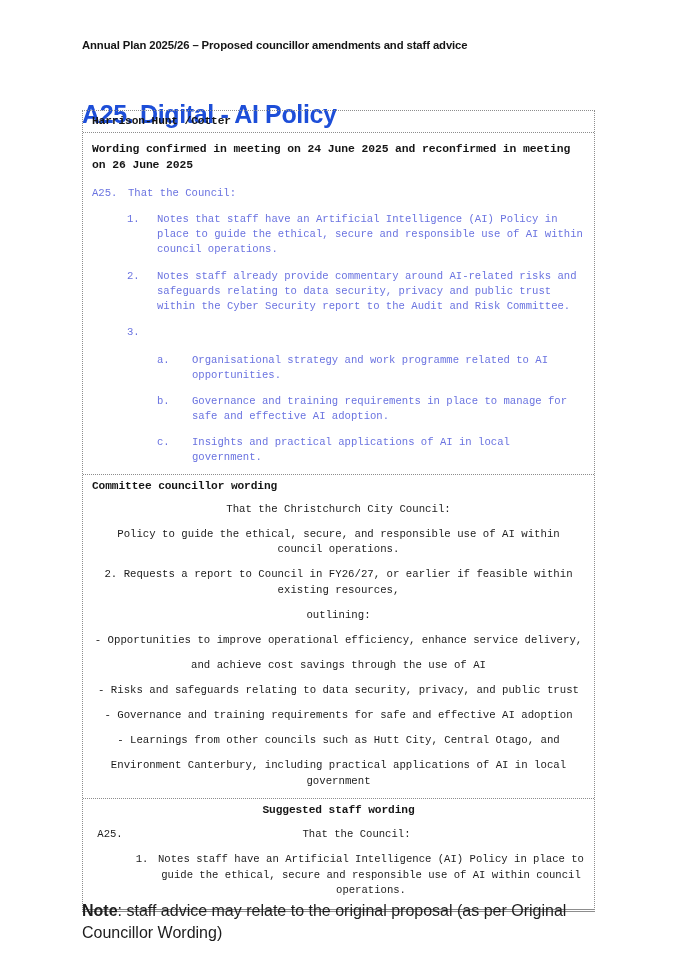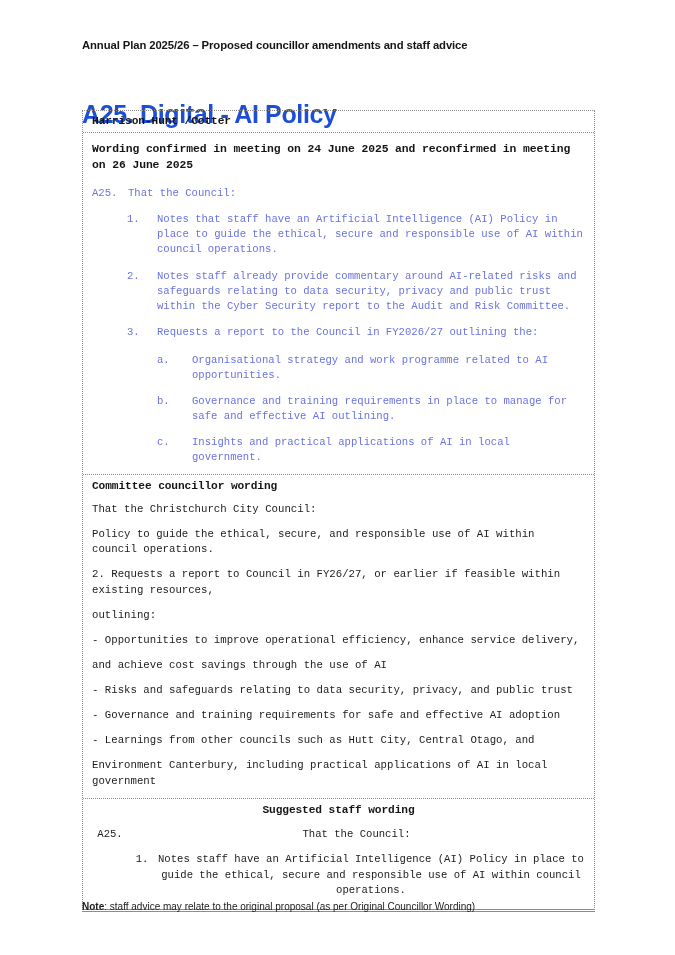--- a/index.html
+++ b/index.html
@@ -126,20 +126,21 @@
 
   
   .body-block {
     margin-top: 10px;
     font-size: 10.7px;
     line-height: 1.45;
     color: #1c1c1c;
   }
   .body-line {
     margin: 0 0 9.5px 0;
+    text-align: center;
   }
   .body-line:last-child { margin-bottom: 2px; }
 
   .staff-block {
     margin-top: 11px;
     font-size: 10.6px;
     line-height: 1.45;
     color: #1c1c1c;
   }
   .staff-line {
@@ -152,21 +153,21 @@
   .staff-lvl0 .staff-tag { width: 36px; }
   .staff-lvl1 { padding-left: 35px; }
   .staff-lvl1 .staff-tag { width: 30px; }
 
   
   .footer-note {
     position: absolute;
     left: 82px;
     top: 900px;
     width: 520px;
-    font-size: 10px;
+    font-size: 16px;
     color: #1c1c1c;
     line-height: 1.4;
   }
   .footer-note b { font-weight: bold; }
 </style>
 </head>
 <body>
 
 <div class="page">
 
@@ -194,29 +195,28 @@
             <div class="res-line lvl1">
               <div class="res-tag">1.</div>
               <div class="res-text">Notes that staff have an Artificial Intelligence (AI) Policy in place to guide the ethical, secure and responsible use of AI within council operations.</div>
             </div>
             <div class="res-line lvl1">
               <div class="res-tag">2.</div>
               <div class="res-text">Notes staff already provide commentary around AI-related risks and safeguards relating to data security, privacy and public trust within the Cyber Security report to the Audit and Risk Committee.</div>
             </div>
             <div class="res-line lvl1">
               <div class="res-tag">3.</div>
-              <div class="res-text">Requests a report to the Council in FY2026/27 outlining the:</div>
             </div>
             <div class="res-line lvl2 sub-group">
               <div class="res-tag">a.</div>
               <div class="res-text">Organisational strategy and work programme related to AI opportunities.</div>
             </div>
             <div class="res-line lvl2">
               <div class="res-tag">b.</div>
-              <div class="res-text">Governance and training requirements in place to manage for safe and effective AI outlining.</div>
+              <div class="res-text">Governance and training requirements in place to manage for safe and effective AI adoption.</div>
             </div>
             <div class="res-line lvl2">
               <div class="res-tag">c.</div>
               <div class="res-text">Insights and practical applications of AI in local government.</div>
             </div>
           </div>
       </div>
     </div>
 
     <div class="row">

